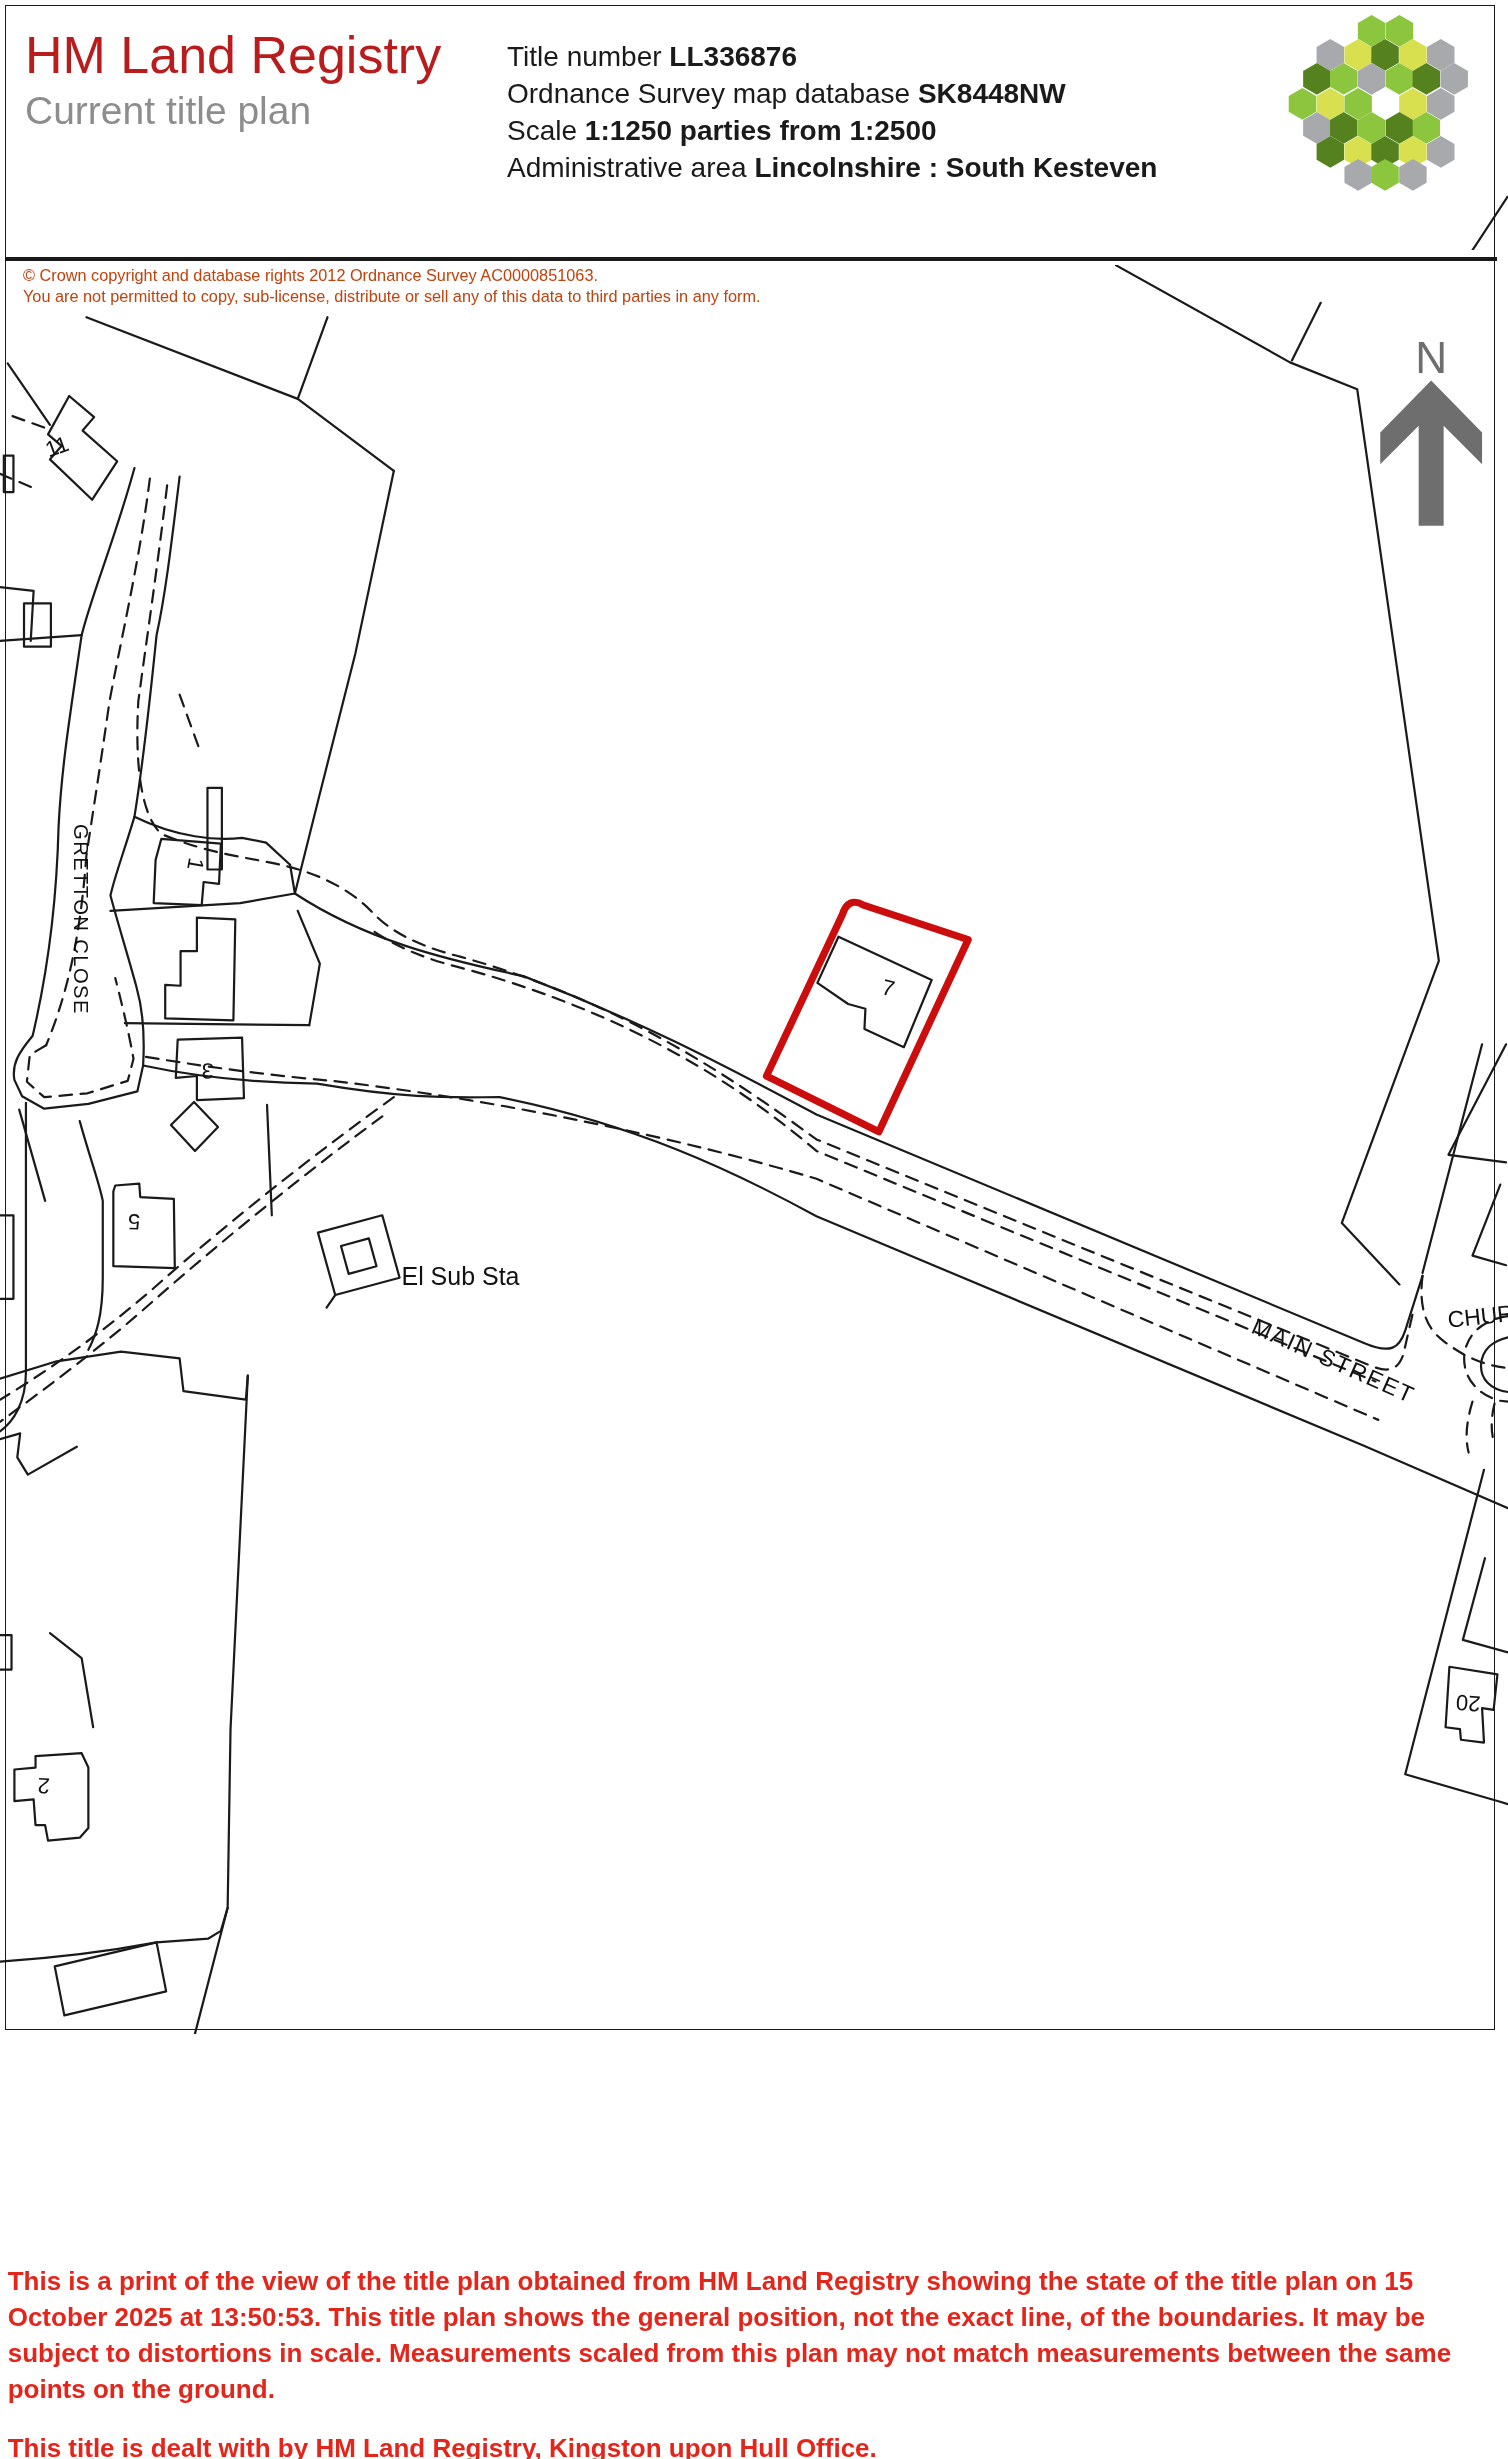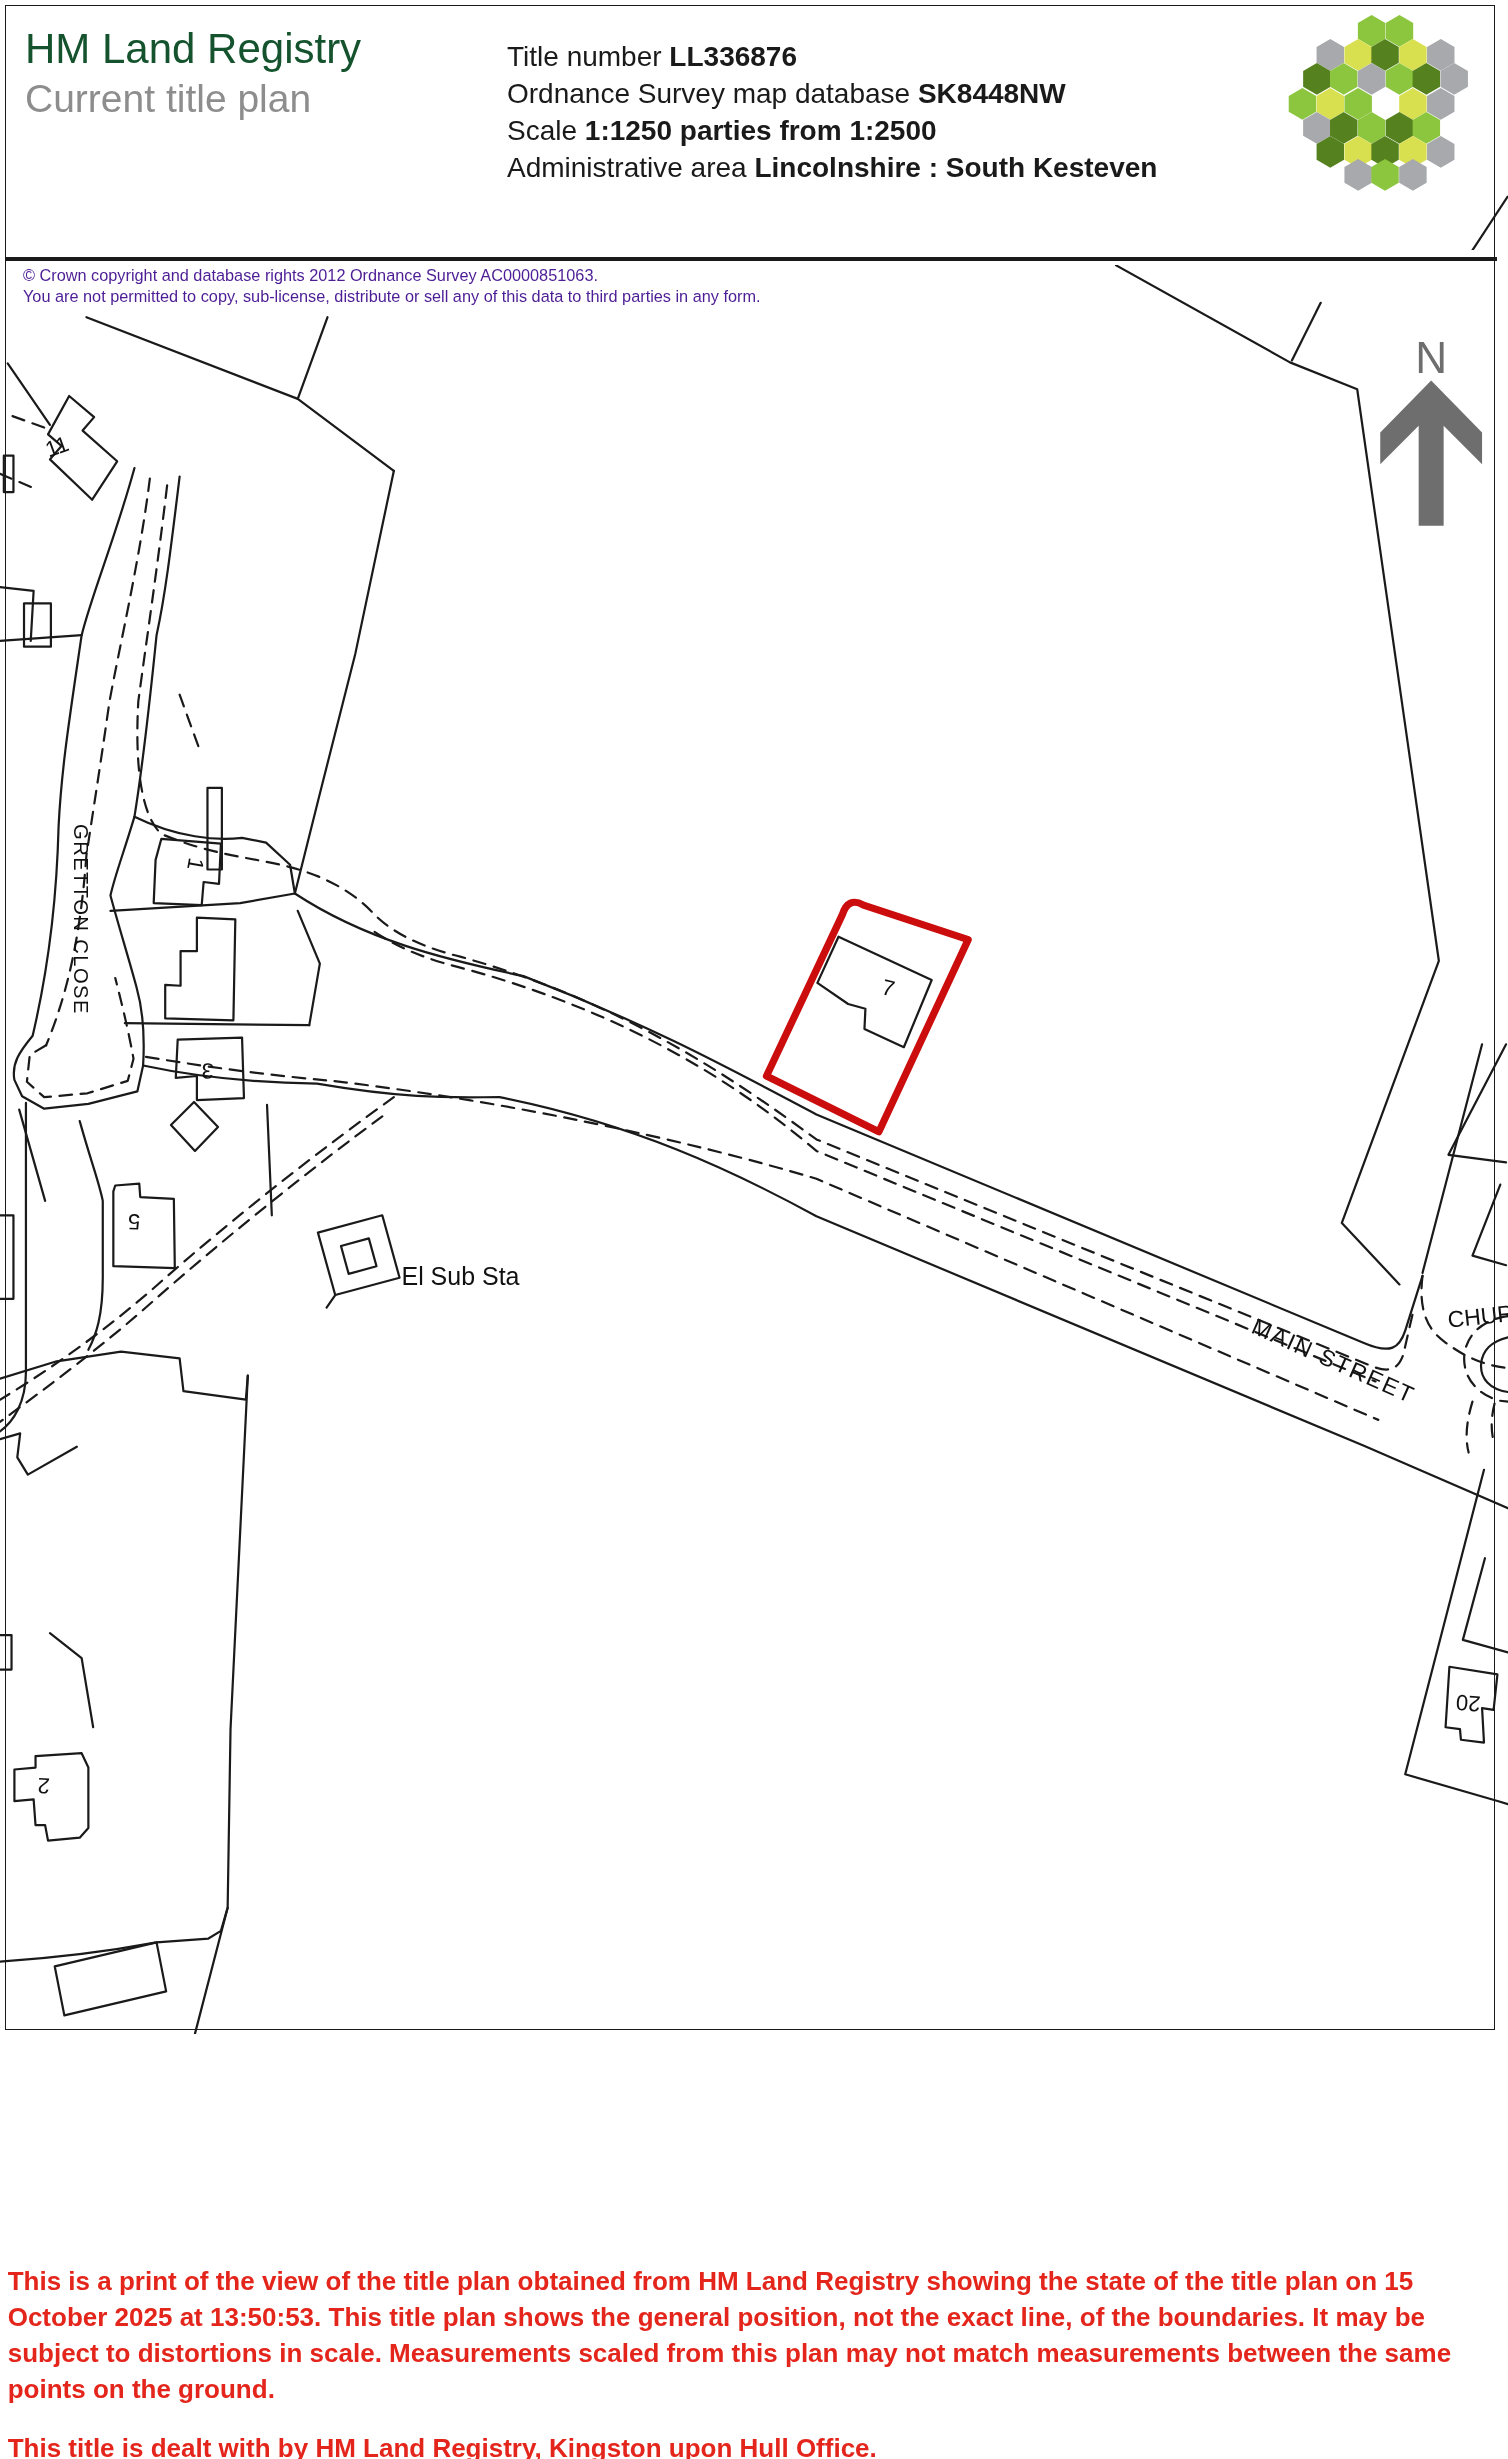--- a/index.html
+++ b/index.html
@@ -4,27 +4,27 @@
 <style>
   html,body{margin:0;padding:0;background:#ffffff;}
   #page{position:relative;width:1508px;height:2459px;background:#fff;overflow:hidden;
         font-family:"Liberation Sans",sans-serif;color:#1a1a1a;}
   
   #frame{position:absolute;left:4.8px;top:4.8px;width:1490px;height:2025px;
          border:1.9px solid #1a1a1a;box-sizing:border-box;}
   #sep{position:absolute;left:4.8px;top:257px;width:1492px;height:3.8px;background:#1a1a1a;}
   
   #brand{position:absolute;left:25px;top:25px;}
-  #brand .t1{font-size:42px;font-weight:500;letter-spacing:0px;color:#14532d;}
+  #brand .t1{font-size:52px;font-weight:500;letter-spacing:0px;color:#b91c1c;}
   #brand .t2{font-size:39px;font-weight:400;color:var(--text-gray);margin-top:4px;}
   #title-block{position:absolute;left:507px;top:38px;width:749px;font-size:28px;line-height:37px;}
   #title-block .lbl{font-weight:400;}
   #title-block .val{font-weight:700;}
   
-  #copyright{position:absolute;left:23px;top:265px;font-size:16.3px;line-height:21px;color:#4c1d95;}
+  #copyright{position:absolute;left:23px;top:265px;font-size:16.3px;line-height:21px;color:#c2410c;}
   
   #footer{position:absolute;left:7.7px;top:2263px;width:1487px;color:var(--footer-red);
           font-weight:700;font-size:26px;line-height:36px;}
   #footer .p2{margin-top:23px;}
   
   .ln,.bld,.dsh{fill:none;stroke:var(--line);stroke-width:2.3;stroke-linecap:round;stroke-linejoin:round;}
   .dsh{stroke-dasharray:13 9;}
   .red{fill:none;stroke:var(--red-parcel);stroke-width:7.5;stroke-linejoin:round;}
   .mlabel{font-family:"Liberation Sans",sans-serif;fill:#111;}
   .num{font-size:23px;}

